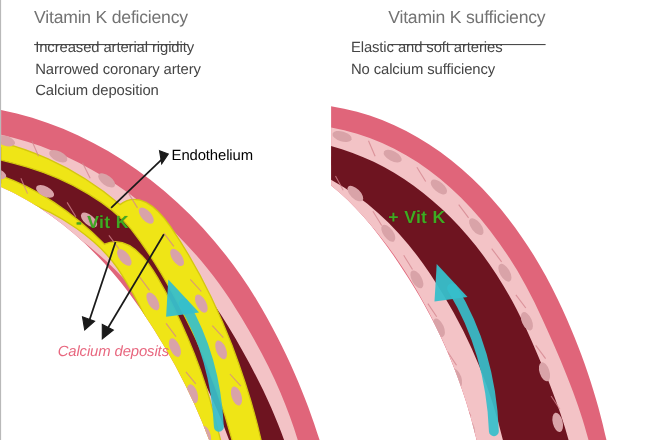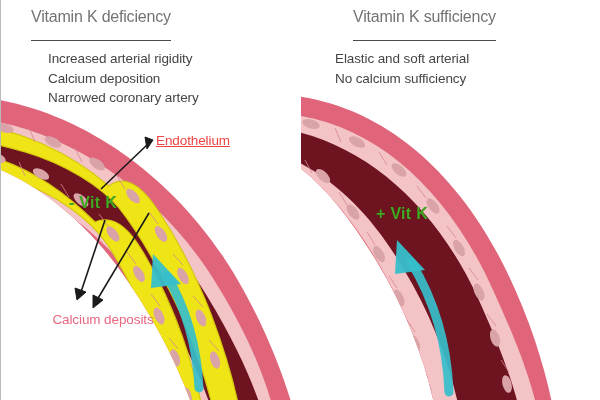--- a/index.html
+++ b/index.html
@@ -32,21 +32,21 @@
     letter-spacing: -0.2px;
     white-space: nowrap;
     border-bottom: 1.5px solid #4a4a4a;
     padding-bottom: 14px;
   }
   #title-left  { left: 30px; top: 8px; }
   #title-right { left: 16px; top: 8px; margin-left: 36px; }
 
   .bullet-list {
     position: absolute;
-    margin: 16px;
+    margin: 0;
     padding: 0;
     list-style: none;
   }
   #bullets-left  { left: 31px; top: 33px; }
   #bullets-right { left: 18px; top: 33px; }
   .bullet-list li {
     font-size: 13.5px;
     color: #454545;
     line-height: 19.5px;
     white-space: nowrap;
@@ -63,48 +63,47 @@
 
   .anno {
     position: absolute;
     white-space: nowrap;
     pointer-events: none;
   }
   #label-endothelium {
     left: 155px;
     top: 133px;
     font-size: 13.5px;
-    color: #ef4444;
+    color: #000000;
     letter-spacing: -0.1px;
-    text-decoration: underline;
   }
   .vitk-label {
     position: absolute;
     font-size: 16px;
     font-weight: bold;
     color: #3faa22;
     text-shadow: 0 0 1px rgba(0,0,0,0.35);
     letter-spacing: 0.3px;
     white-space: nowrap;
   }
   #label-vitk-minus { left: 68px;  top: 194px; }
-  #label-vitk-plus  { left: 375px; top: 190px; margin-top: 15px; }
+  #label-vitk-plus  { left: 352px; top: 190px; }
 
   #caption-calcium {
     position: absolute;
     left: 4px;
     top: 310px;
     width: 196px;
     text-align: center;
     font-size: 13.5px;
     line-height: 19px;
     color: #e8677f;
     letter-spacing: -0.1px;
   }
-  #caption-calcium span { display: block; }
+  #caption-calcium span { display: block; font-style: italic; }
 </style>
 </head>
 <body>
 
 <div id="root">
 
   <div class="panel" id="panel-left">
 
     <svg class="artery-svg" viewBox="0 0 300 400">
       <defs>
@@ -204,22 +203,22 @@
       <g stroke="#1a1a1a" fill="#1a1a1a">
         <path d="M 148,213 L 96,300" stroke-width="1.6" fill="none"></path>
         <path d="M 92,308 L 92,295 L 102,300 Z"></path>
       </g>
     </svg>
 
     <div class="panel-title" id="title-left">Vitamin K deficiency</div>
 
     <ul class="bullet-list" id="bullets-left">
       <li>Increased arterial rigidity</li>
+      <li>Narrowed coronary artery</li>
       <li>Calcium deposition</li>
-      <li>Narrowed coronary artery</li>
     </ul>
 
     <div class="anno" id="label-endothelium">Endothelium</div>
 
     <div class="vitk-label" id="label-vitk-minus">- Vit K</div>
 
     <div id="caption-calcium">
       <span>Calcium deposits</span>
     </div>
   </div>
@@ -290,19 +289,19 @@
 
       <g>
         <path d="M 148,392 C 146,342 132,298 110,262" stroke="#36bfcb" stroke-width="9" fill="none" stroke-linecap="round" opacity="0.92"></path>
         <path d="M 96,240 L 124,270 L 94,274 Z" fill="#36bfcb" opacity="0.95"></path>
       </g>
     </svg>
 
     <div class="panel-title" id="title-right">Vitamin K sufficiency</div>
 
     <ul class="bullet-list" id="bullets-right">
-      <li>Elastic and soft arterial</li>
+      <li>Elastic and soft arteries</li>
       <li>No calcium sufficiency</li>
     </ul>
   </div>
 
   <div class="vitk-label" id="label-vitk-plus">+ Vit K</div>
 </div>
 
 </body></html>

